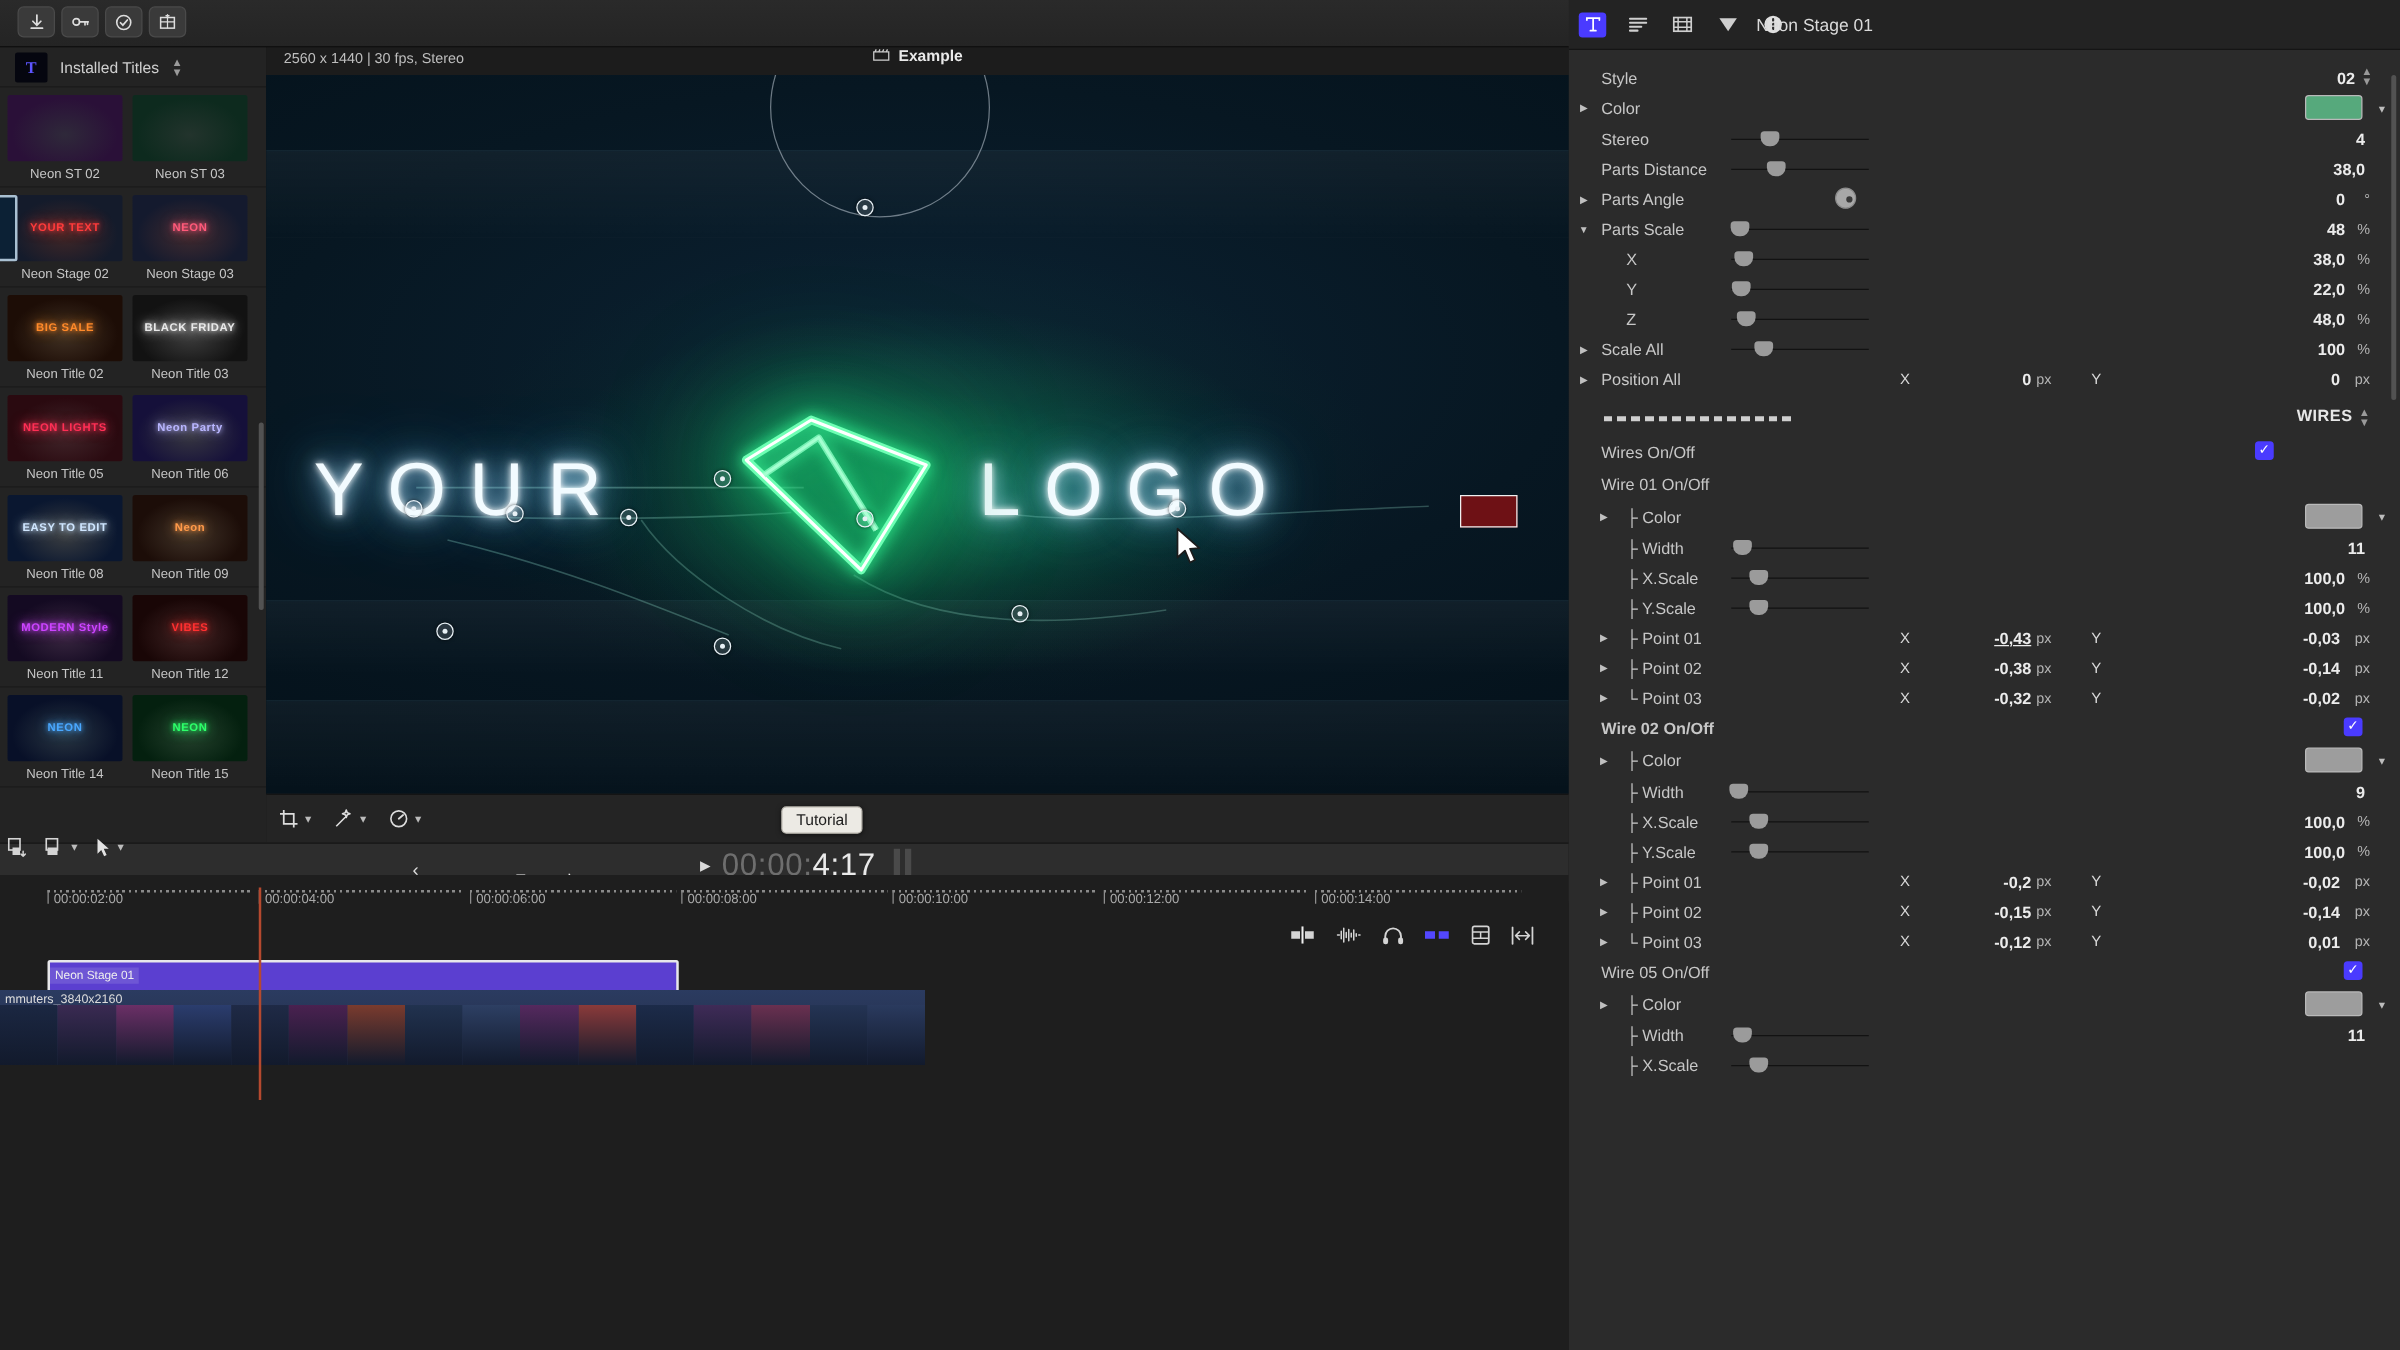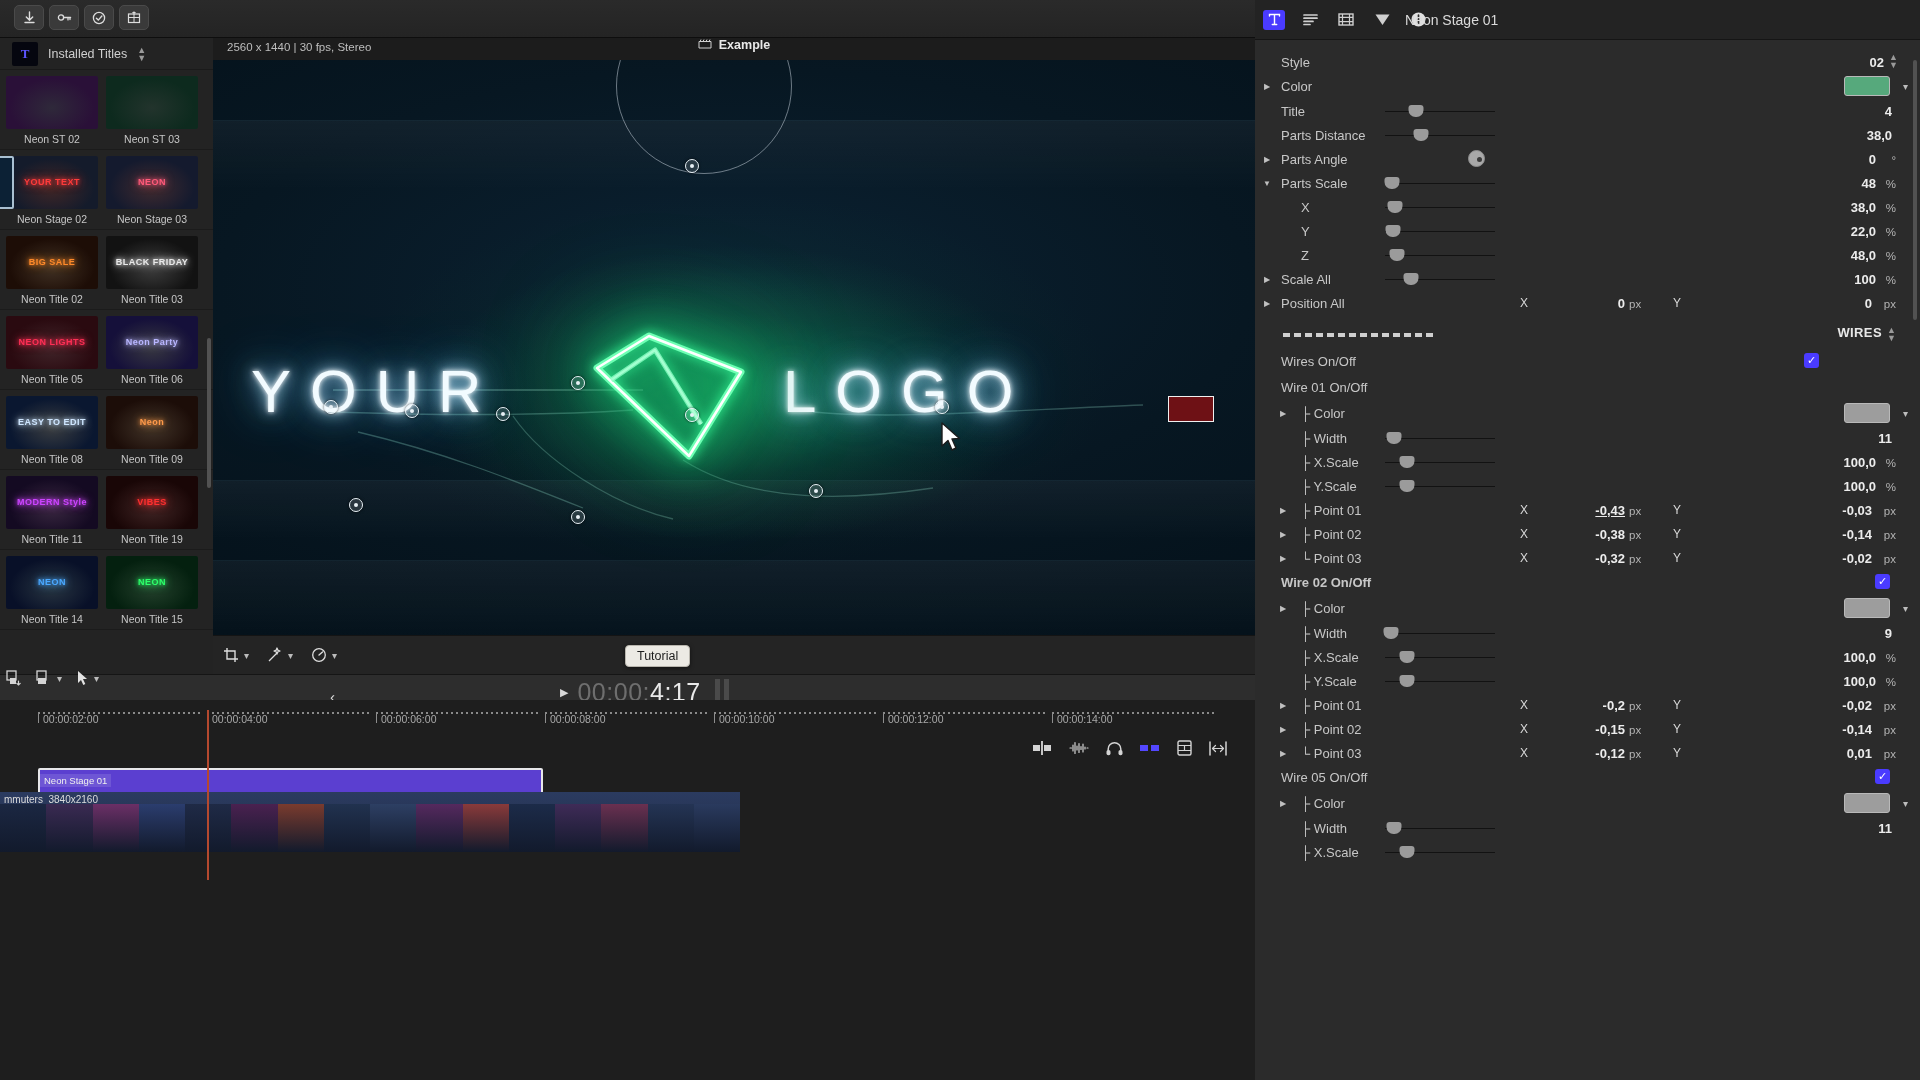--- a/index.html
+++ b/index.html
@@ -391,21 +391,21 @@
             <div class="tcell">
               <div class="tthumb" style="background: radial-gradient(at 50% 60%, rgba(204, 68, 255, 0.133) 0%, rgb(20, 10, 34) 65%);">
                 <div class="tminitext" style="color: rgb(204, 68, 255); text-shadow: rgb(204, 68, 255) 0px 0px 4px, rgb(204, 68, 255) 0px 0px 10px;">MODERN Style</div>
               </div>
               <div class="tlabel">Neon Title 11</div>
             </div>
             <div class="tcell">
               <div class="tthumb" style="background: radial-gradient(at 50% 60%, rgba(255, 48, 48, 0.133) 0%, rgb(25, 6, 6) 65%);">
                 <div class="tminitext" style="color: rgb(255, 48, 48); text-shadow: rgb(255, 48, 48) 0px 0px 4px, rgb(255, 48, 48) 0px 0px 10px;">VIBES</div>
               </div>
-              <div class="tlabel">Neon Title 19</div>
+              <div class="tlabel">Neon Title 12</div>
             </div>
           </div>
         </div>
         <div class="tgroup">
           <div class="trow">
             <div class="tcell">
               <div class="tthumb" style="background: radial-gradient(at 50% 60%, rgba(74, 168, 255, 0.133) 0%, rgb(8, 16, 40) 65%);">
                 <div class="tminitext" style="color: rgb(74, 168, 255); text-shadow: rgb(74, 168, 255) 0px 0px 4px, rgb(74, 168, 255) 0px 0px 10px;">NEON</div>
               </div>
               <div class="tlabel">Neon Title 14</div>
@@ -691,21 +691,21 @@
           <div class="val" style="right: 36px;">02</div>
           <div class="stepper" style="position: absolute; right: 22px; top: 3px;">▲<br>▼</div>
         </div>
         <div class="row" style="position: absolute; left: 0px; top: 34px; width: 665px;">
           <div class="disc" style="left: 6px;">▶</div>
           <div class="lbl" style="left: 26px;">Color</div>
           <div class="swatch" style="right: 30px; top: 2px; background: rgb(86, 169, 124);"></div>
           <div class="swchev" style="right: 12px; top: 7px;">▾</div>
         </div>
         <div class="row" style="position: absolute; left: 0px; top: 59px; width: 665px;">
-          <div class="lbl" style="left: 26px;">Title</div>
+          <div class="lbl" style="left: 26px;">Stereo</div>
           <div class="slider" style="left: 130px; width: 110px; top: 5px;">
             <div class="trk"></div>
             <div class="mark" style="left:24%"></div>
             <div class="knb" style="left:28%"></div>
           </div>
           <div class="val" style="right: 28px;">4</div>
         </div>
         <div class="row" style="position: absolute; left: 0px; top: 83px; width: 665px;">
           <div class="lbl" style="left: 26px;">Parts Distance</div>
           <div class="slider" style="left: 130px; width: 110px; top: 5px;">

